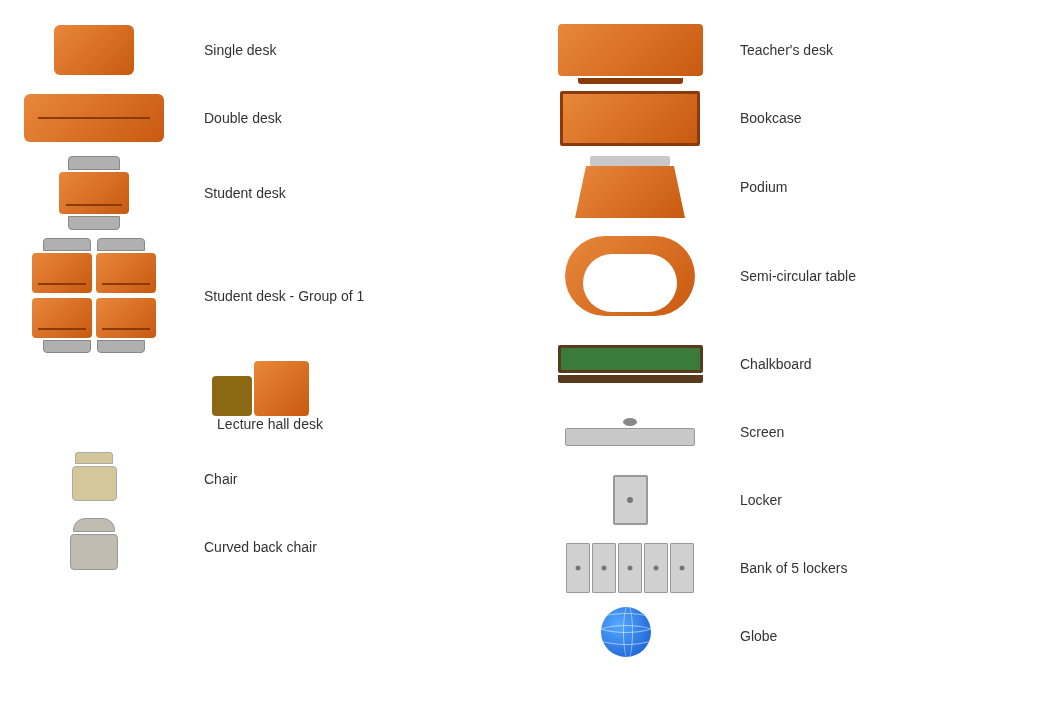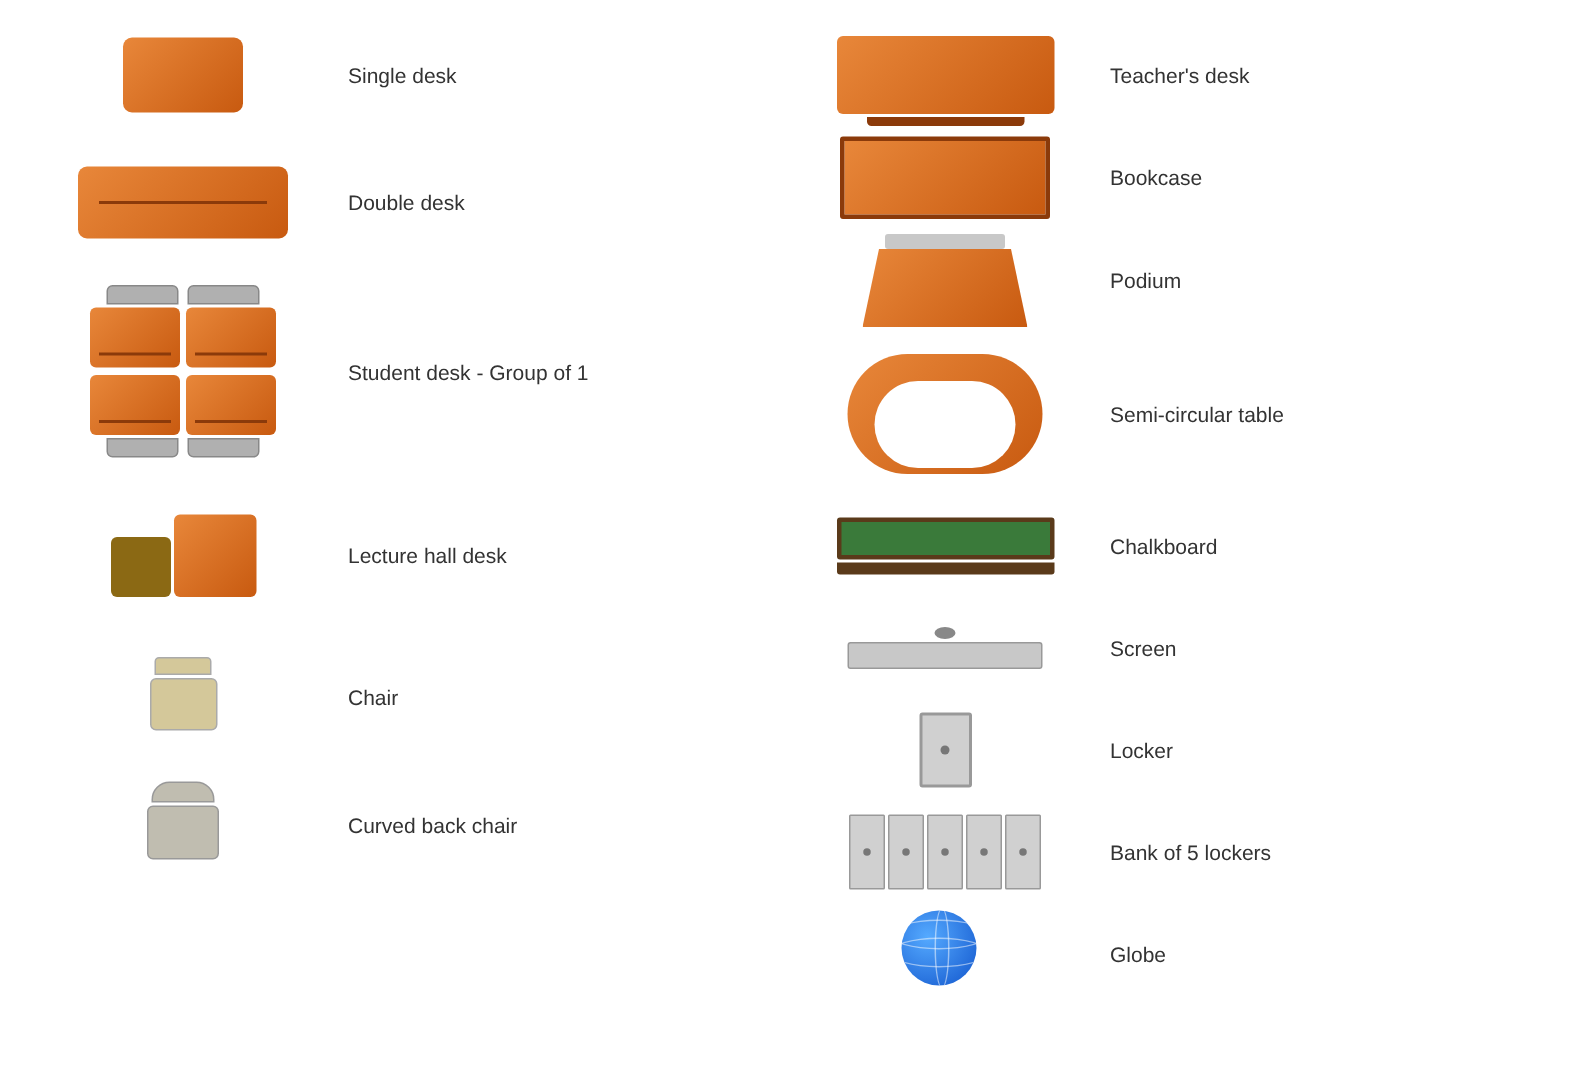--- a/index.html
+++ b/index.html
@@ -13,24 +13,24 @@
       overflow: hidden;
       position: relative;
     }
     .container {
       display: flex;
       width: 100%;
       height: 100%;
     }
     .left-col {
       width: 520px;
-      padding: 20px 32px;
-      display: flex;
-      flex-direction: column;
-      gap: 17px;
+      padding: 20px 4px;
+      display: flex;
+      flex-direction: column;
+      gap: 0px;
     }
     .right-col {
       width: 527px;
       padding: 20px 20px;
       display: flex;
       flex-direction: column;
       gap: 0px;
     }
     .item-row {
       display: flex;
@@ -438,20 +438,21 @@
     .globe-vline {
       position: absolute;
       top: -2px; left: 22px;
       width: 10px; height: 54px;
       border: 1.5px solid rgba(255,255,255,0.5);
       border-radius: 50%;
     }
 
     .item-row-large {
       min-height: 80px;
+      flex-direction: column;
     }
     .item-row-xlarge {
       min-height: 100px;
     }
   </style>
 </head>
 <body>
 
 <div class="container">
 
@@ -464,20 +465,30 @@
       <span class="item-label">Single desk</span>
     </div>
 
     <div class="item-row">
       <div class="item-icon">
         <div class="double-desk"></div>
       </div>
       <span class="item-label">Double desk</span>
     </div>
 
+    <div class="item-row" style="min-height:70px;">
+      <div class="item-icon">
+        <div class="student-desk-wrap">
+          <div class="student-desk-chair-top"></div>
+          <div class="student-desk-body"></div>
+          <div class="student-desk-chair-bottom"></div>
+        </div>
+      </div>
+      <span class="item-label">Student desk</span>
+    </div>
 
 
     <div class="item-row item-row-xlarge" style="min-height:115px;">
       <div class="item-icon">
         <div class="group4-wrap">
           <div class="g4-chairs-top">
             <div class="g4-chair"></div>
             <div class="g4-chair"></div>
           </div>
           <div class="g4-desks-row">

